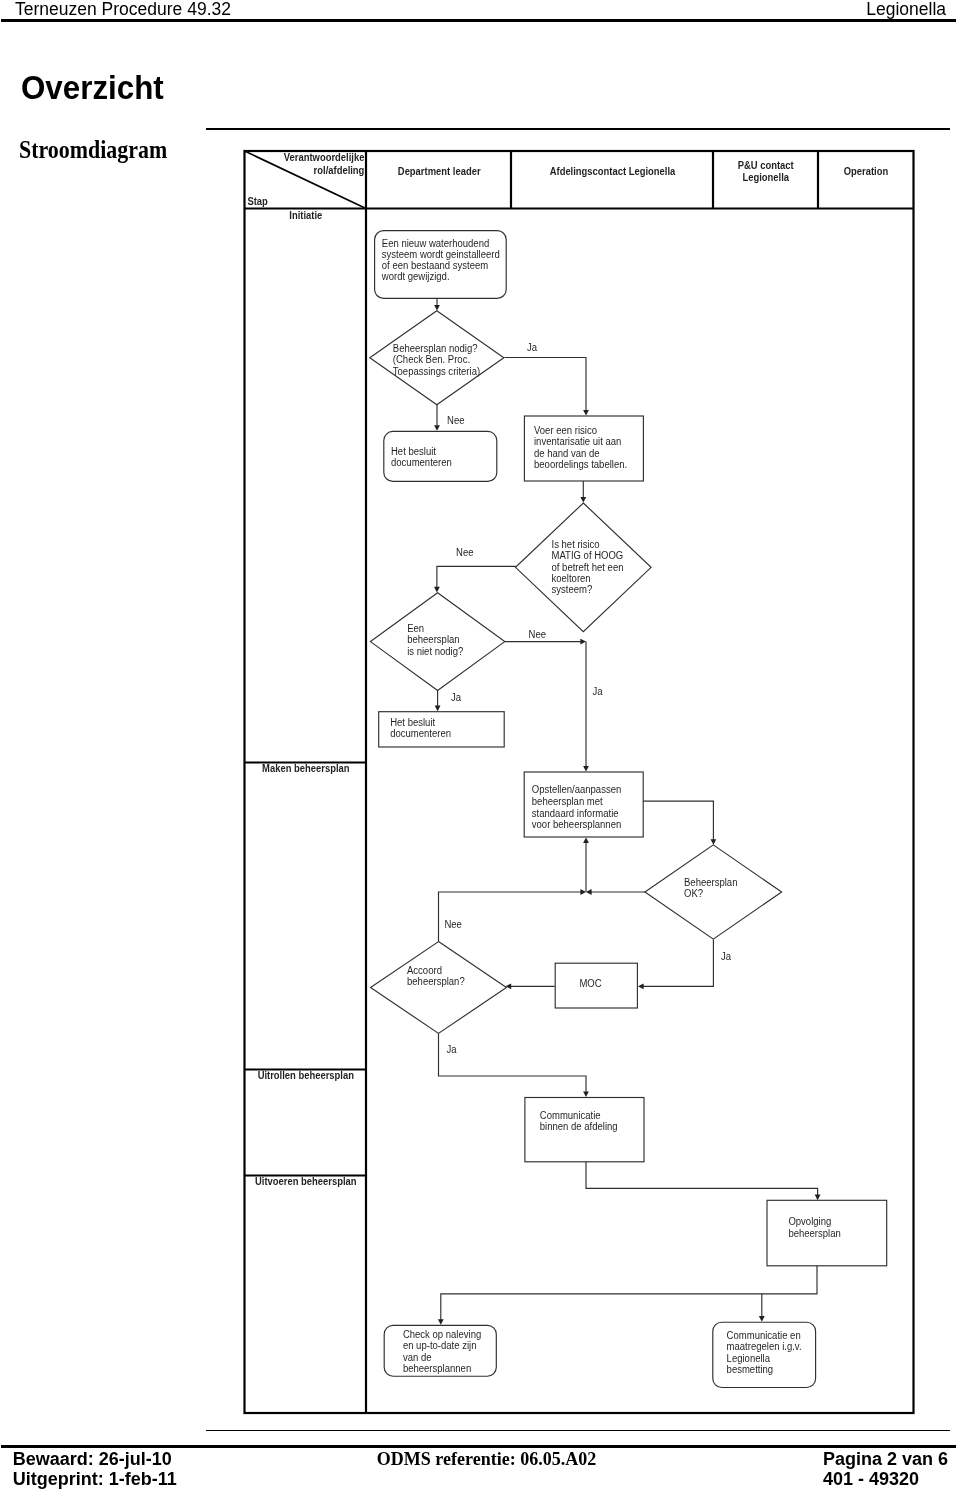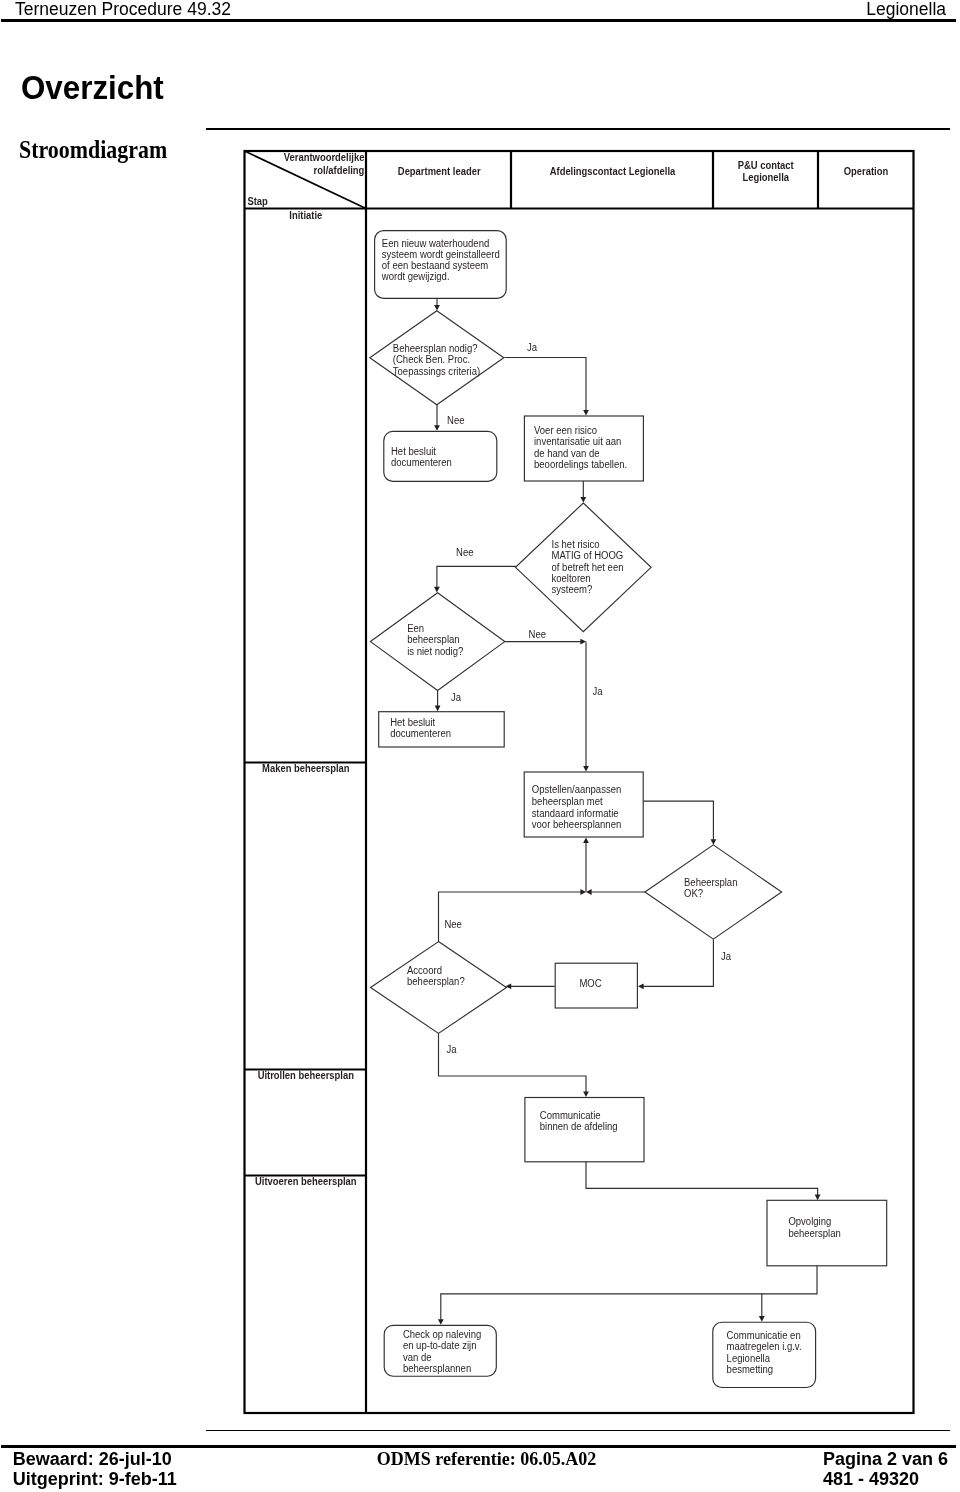--- a/index.html
+++ b/index.html
@@ -178,23 +178,23 @@
         <text x="720.9" y="959.6" font-family="Liberation Sans, sans-serif" font-size="10px" font-weight="normal" text-anchor="start" fill="#231f20" textLength="10.06" lengthAdjust="spacingAndGlyphs">Ja</text>
         <text x="446.6" y="1052.9" font-family="Liberation Sans, sans-serif" font-size="10px" font-weight="normal" text-anchor="start" fill="#231f20" textLength="10.06" lengthAdjust="spacingAndGlyphs">Ja</text>
       </g>
   </svg>
 
   <div class="ftr-rule-thin"></div>
   <div class="ftr-rule"></div>
   <div class="ftr">
     <div class="l">
       <div>Bewaard: 26-jul-10</div>
-      <div>Uitgeprint: 9-feb-11</div>
+      <div>Uitgeprint: 1-feb-11</div>
     </div>
     <div class="c">
       <div class="ser">ODMS referentie: 06.05.A02</div>
     </div>
     <div class="r">
       <div>Pagina 2 van 6</div>
-      <div>481 - 49320</div>
+      <div>401 - 49320</div>
     </div>
   </div>
 </div>
 
 </body></html>

